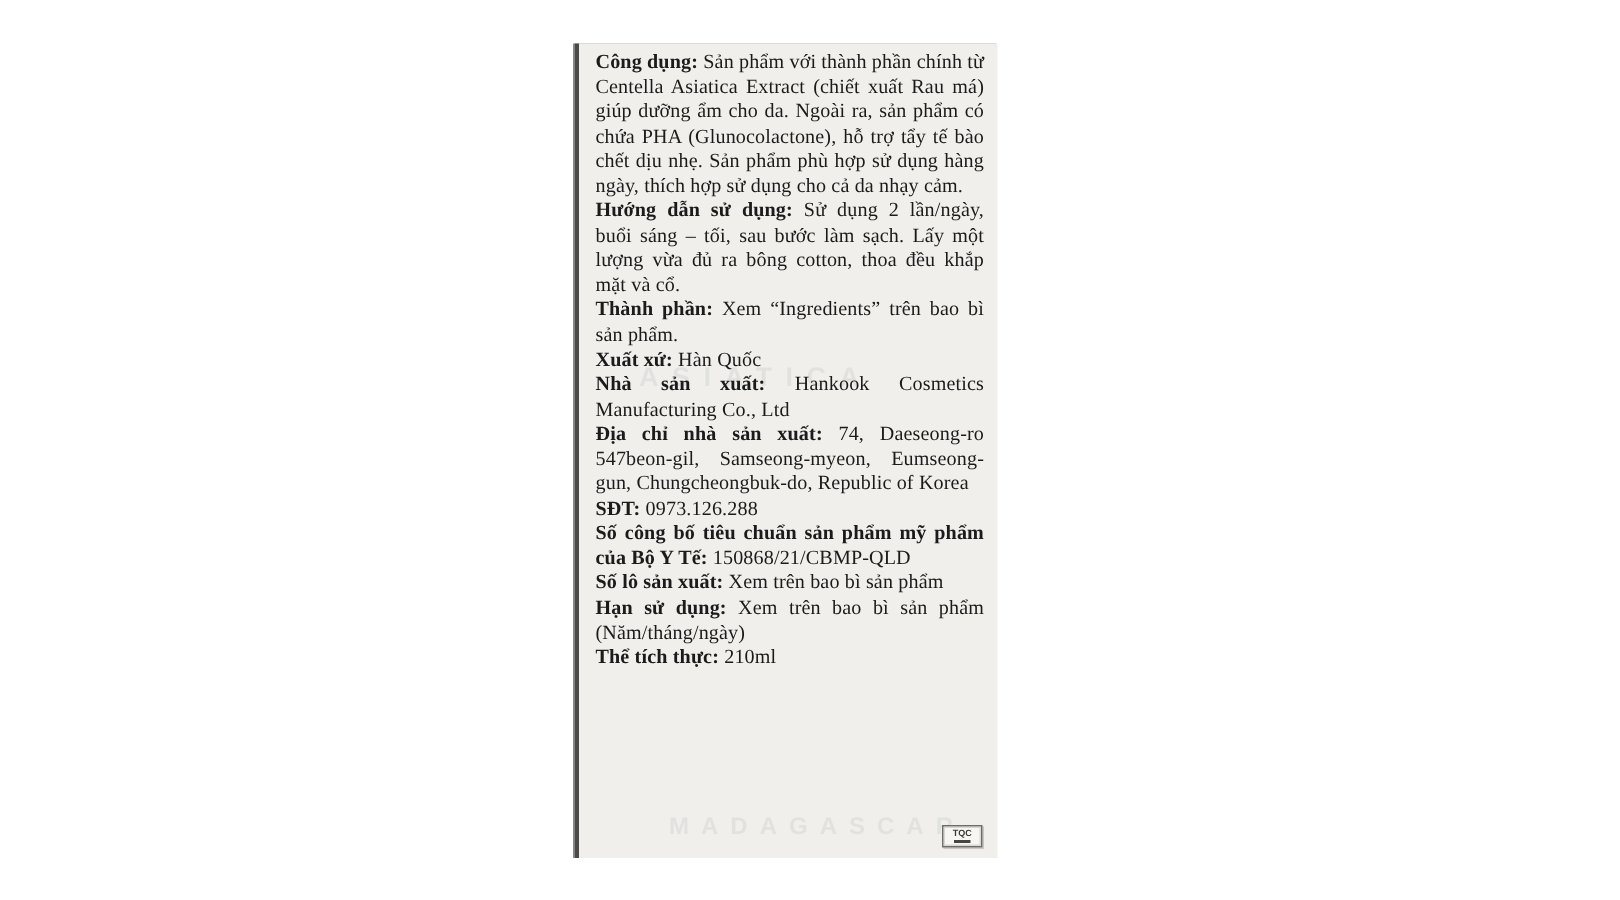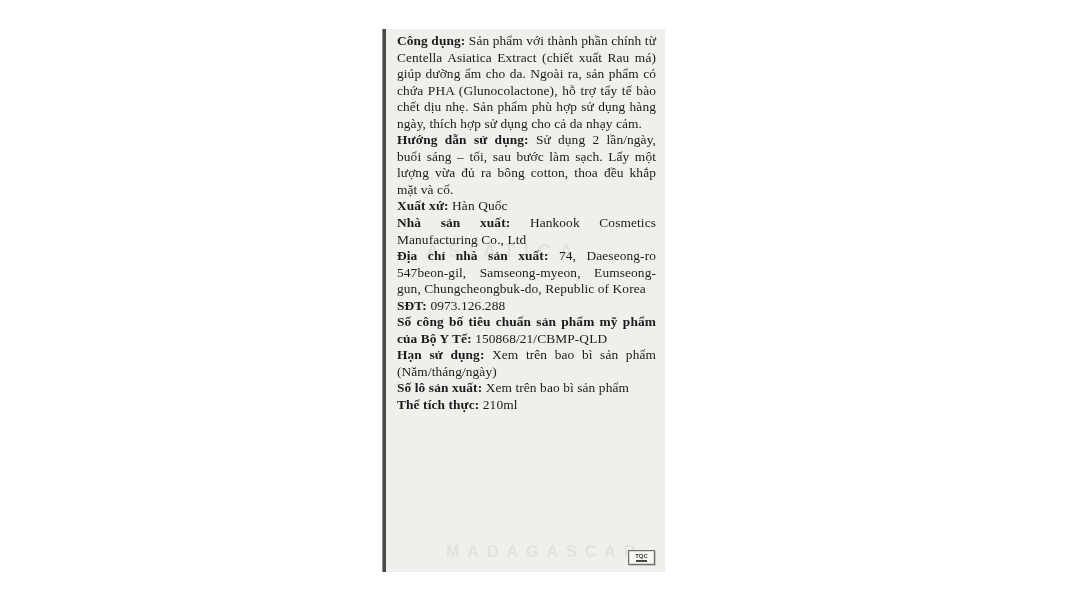--- a/index.html
+++ b/index.html
@@ -92,27 +92,28 @@
 
 <div class="page">
   <div class="bottle-label">
 
     <span class="watermark wm-upper">ASIATICA</span>
     <span class="watermark wm-lower">MADAGASCAR</span>
 
     <div class="label-text">
       <p class="sec"><b>Công dụng:</b> <span>Sản phẩm với thành phần chính từ Centella Asiatica Extract (chiết xuất Rau má) giúp dưỡng ẩm cho da. Ngoài ra, sản phẩm có chứa PHA (Glunocolactone), hỗ trợ tẩy tế bào chết dịu nhẹ. Sản phẩm phù hợp sử dụng hàng ngày, thích hợp sử dụng cho cả da nhạy cảm.</span></p>
       <p class="sec"><b>Hướng dẫn sử dụng:</b> <span>Sử dụng 2 lần/ngày, buổi sáng – tối, sau bước làm sạch. Lấy một lượng vừa đủ ra bông cotton, thoa đều khắp mặt và cổ.</span></p>
+      <p class="sec"><b>Thành phần:</b> <span>Xem “Ingredients” trên bao bì sản phẩm.</span></p>
       <p class="sec"><b>Xuất xứ:</b> <span>Hàn Quốc</span></p>
       <p class="sec"><b>Nhà sản xuất:</b> <span>Hankook Cosmetics Manufacturing Co., Ltd</span></p>
       <p class="sec"><b>Địa chỉ nhà sản xuất:</b> <span>74, Daeseong-ro 547beon-gil, Samseong-myeon, Eumseong-gun, Chungcheongbuk-do, Republic of Korea</span></p>
       <p class="sec"><b>SĐT:</b> <span>0973.126.288</span></p>
       <p class="sec"><b>Số công bố tiêu chuẩn sản phẩm mỹ phẩm của Bộ Y Tế:</b> <span>150868/21/CBMP-QLD</span></p>
+      <p class="sec"><b>Số lô sản xuất:</b> <span>Xem trên bao bì sản phẩm</span></p>
       <p class="sec"><b>Hạn sử dụng:</b> <span>Xem trên bao bì sản phẩm (Năm/tháng/ngày)</span></p>
-      <p class="sec"><b>Số lô sản xuất:</b> <span>Xem trên bao bì sản phẩm</span></p>
       <p class="sec"><b>Thể tích thực:</b> <span>210ml</span></p>
     </div>
 
     <div class="stamp">
       <span class="stamp-text">TQC</span>
       <span class="stamp-bar"></span>
     </div>
 
   </div>
 </div>

